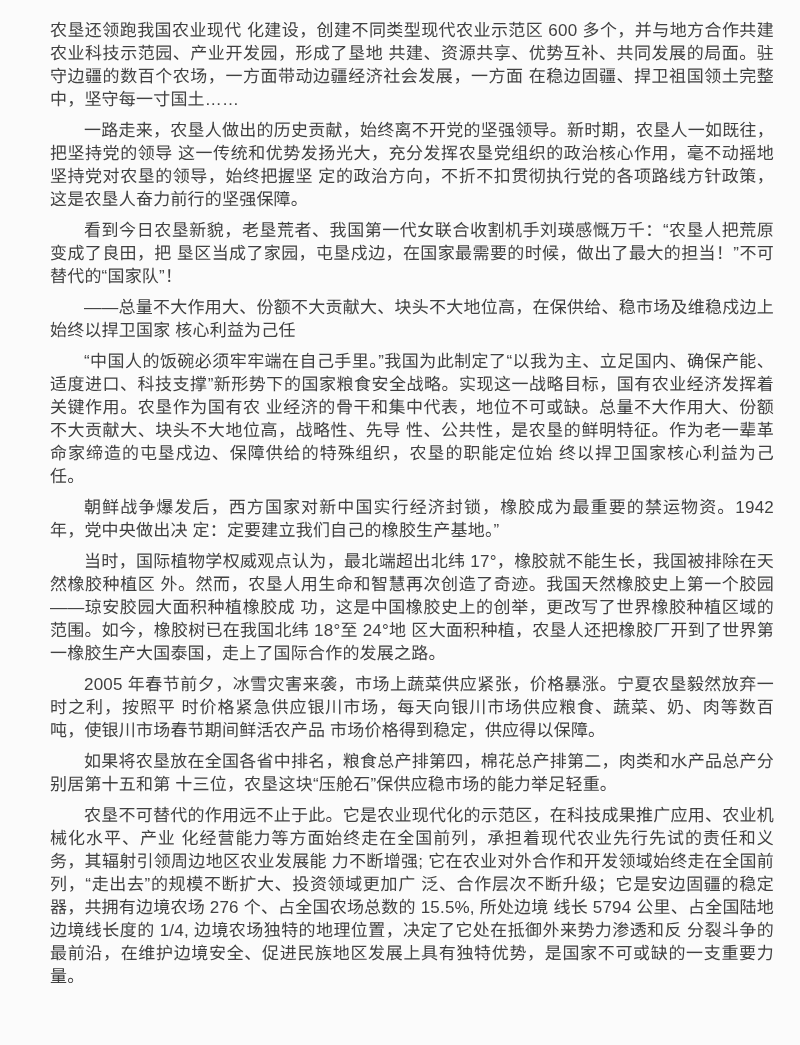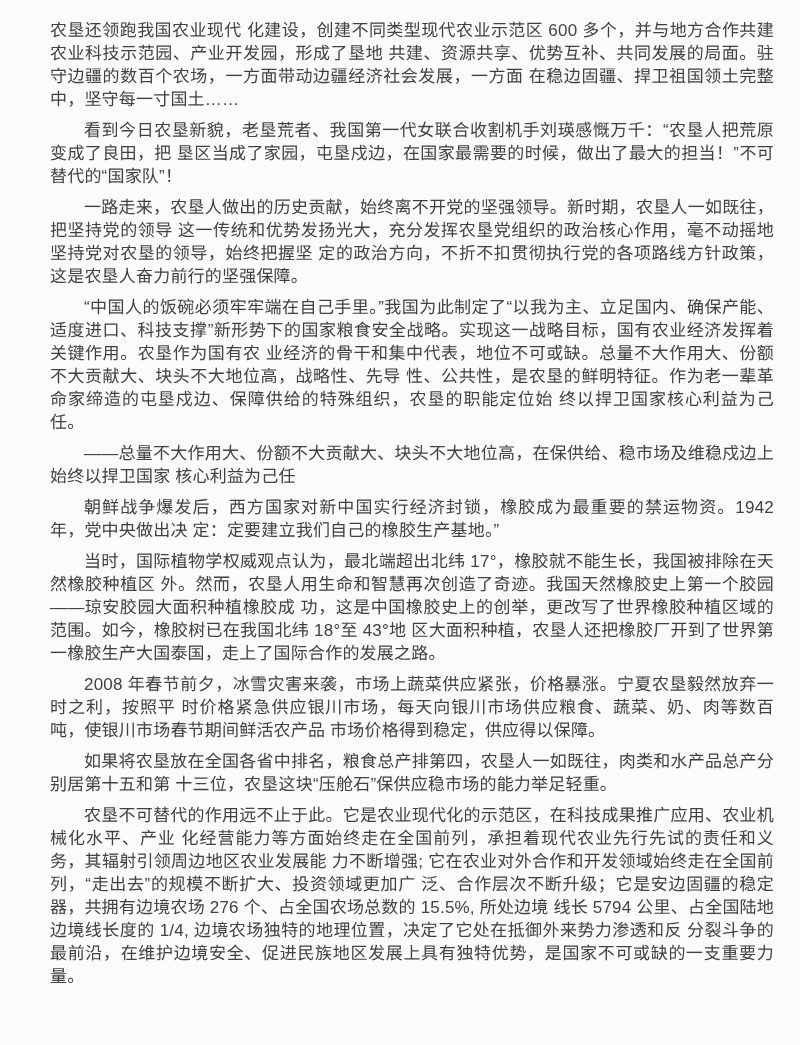--- a/index.html
+++ b/index.html
@@ -32,22 +32,22 @@
   }
   .page p.continuation {
     text-indent: 0;
   }
 </style>
 </head>
 <body>
 
 <div class="page">
   <p class="continuation">农垦还领跑我国农业现代 化建设，创建不同类型现代农业示范区 600 多个，并与地方合作共建农业科技示范园、产业开发园，形成了垦地 共建、资源共享、优势互补、共同发展的局面。驻守边疆的数百个农场，一方面带动边疆经济社会发展，一方面 在稳边固疆、捍卫祖国领土完整中，坚守每一寸国土……</p>
+  <p>一路走来，农垦人做出的历史贡献，始终离不开党的坚强领导。新时期，农垦人一如既往，把坚持党的领导 这一传统和优势发扬光大，充分发挥农垦党组织的政治核心作用，毫不动摇地坚持党对农垦的领导，始终把握坚 定的政治方向，不折不扣贯彻执行党的各项路线方针政策，这是农垦人奋力前行的坚强保障。</p>
   <p>看到今日农垦新貌，老垦荒者、我国第一代女联合收割机手刘瑛感慨万千：“农垦人把荒原变成了良田，把 垦区当成了家园，屯垦戍边，在国家最需要的时候，做出了最大的担当！”不可替代的“国家队”！</p>
-  <p>一路走来，农垦人做出的历史贡献，始终离不开党的坚强领导。新时期，农垦人一如既往，把坚持党的领导 这一传统和优势发扬光大，充分发挥农垦党组织的政治核心作用，毫不动摇地坚持党对农垦的领导，始终把握坚 定的政治方向，不折不扣贯彻执行党的各项路线方针政策，这是农垦人奋力前行的坚强保障。</p>
+  <p>——总量不大作用大、份额不大贡献大、块头不大地位高，在保供给、稳市场及维稳戍边上始终以捍卫国家 核心利益为己任</p>
   <p>“中国人的饭碗必须牢牢端在自己手里。”我国为此制定了“以我为主、立足国内、确保产能、适度进口、科技支撑”新形势下的国家粮食安全战略。实现这一战略目标，国有农业经济发挥着关键作用。农垦作为国有农 业经济的骨干和集中代表，地位不可或缺。总量不大作用大、份额不大贡献大、块头不大地位高，战略性、先导 性、公共性，是农垦的鲜明特征。作为老一辈革命家缔造的屯垦戍边、保障供给的特殊组织，农垦的职能定位始 终以捍卫国家核心利益为己任。</p>
-  <p>——总量不大作用大、份额不大贡献大、块头不大地位高，在保供给、稳市场及维稳戍边上始终以捍卫国家 核心利益为己任</p>
   <p>朝鲜战争爆发后，西方国家对新中国实行经济封锁，橡胶成为最重要的禁运物资。1942 年，党中央做出决 定：定要建立我们自己的橡胶生产基地。”</p>
-  <p>当时，国际植物学权威观点认为，最北端超出北纬 17°，橡胶就不能生长，我国被排除在天然橡胶种植区 外。然而，农垦人用生命和智慧再次创造了奇迹。我国天然橡胶史上第一个胶园——琼安胶园大面积种植橡胶成 功，这是中国橡胶史上的创举，更改写了世界橡胶种植区域的范围。如今，橡胶树已在我国北纬 18°至 43°地 区大面积种植，农垦人还把橡胶厂开到了世界第一橡胶生产大国泰国，走上了国际合作的发展之路。</p>
-  <p>2008 年春节前夕，冰雪灾害来袭，市场上蔬菜供应紧张，价格暴涨。宁夏农垦毅然放弃一时之利，按照平 时价格紧急供应银川市场，每天向银川市场供应粮食、蔬菜、奶、肉等数百吨，使银川市场春节期间鲜活农产品 市场价格得到稳定，供应得以保障。</p>
-  <p>如果将农垦放在全国各省中排名，粮食总产排第四，农垦人一如既往，肉类和水产品总产分别居第十五和第 十三位，农垦这块“压舱石”保供应稳市场的能力举足轻重。</p>
+  <p>当时，国际植物学权威观点认为，最北端超出北纬 17°，橡胶就不能生长，我国被排除在天然橡胶种植区 外。然而，农垦人用生命和智慧再次创造了奇迹。我国天然橡胶史上第一个胶园——琼安胶园大面积种植橡胶成 功，这是中国橡胶史上的创举，更改写了世界橡胶种植区域的范围。如今，橡胶树已在我国北纬 18°至 24°地 区大面积种植，农垦人还把橡胶厂开到了世界第一橡胶生产大国泰国，走上了国际合作的发展之路。</p>
+  <p>2005 年春节前夕，冰雪灾害来袭，市场上蔬菜供应紧张，价格暴涨。宁夏农垦毅然放弃一时之利，按照平 时价格紧急供应银川市场，每天向银川市场供应粮食、蔬菜、奶、肉等数百吨，使银川市场春节期间鲜活农产品 市场价格得到稳定，供应得以保障。</p>
+  <p>如果将农垦放在全国各省中排名，粮食总产排第四，棉花总产排第二，肉类和水产品总产分别居第十五和第 十三位，农垦这块“压舱石”保供应稳市场的能力举足轻重。</p>
   <p>农垦不可替代的作用远不止于此。它是农业现代化的示范区，在科技成果推广应用、农业机械化水平、产业 化经营能力等方面始终走在全国前列，承担着现代农业先行先试的责任和义务，其辐射引领周边地区农业发展能 力不断增强; 它在农业对外合作和开发领域始终走在全国前列，“走出去”的规模不断扩大、投资领域更加广 泛、合作层次不断升级；它是安边固疆的稳定器，共拥有边境农场 276 个、占全国农场总数的 15.5%, 所处边境 线长 5794 公里、占全国陆地边境线长度的 1/4, 边境农场独特的地理位置，决定了它处在抵御外来势力渗透和反 分裂斗争的最前沿，在维护边境安全、促进民族地区发展上具有独特优势，是国家不可或缺的一支重要力量。</p>
 </div>
 
 </body></html>

